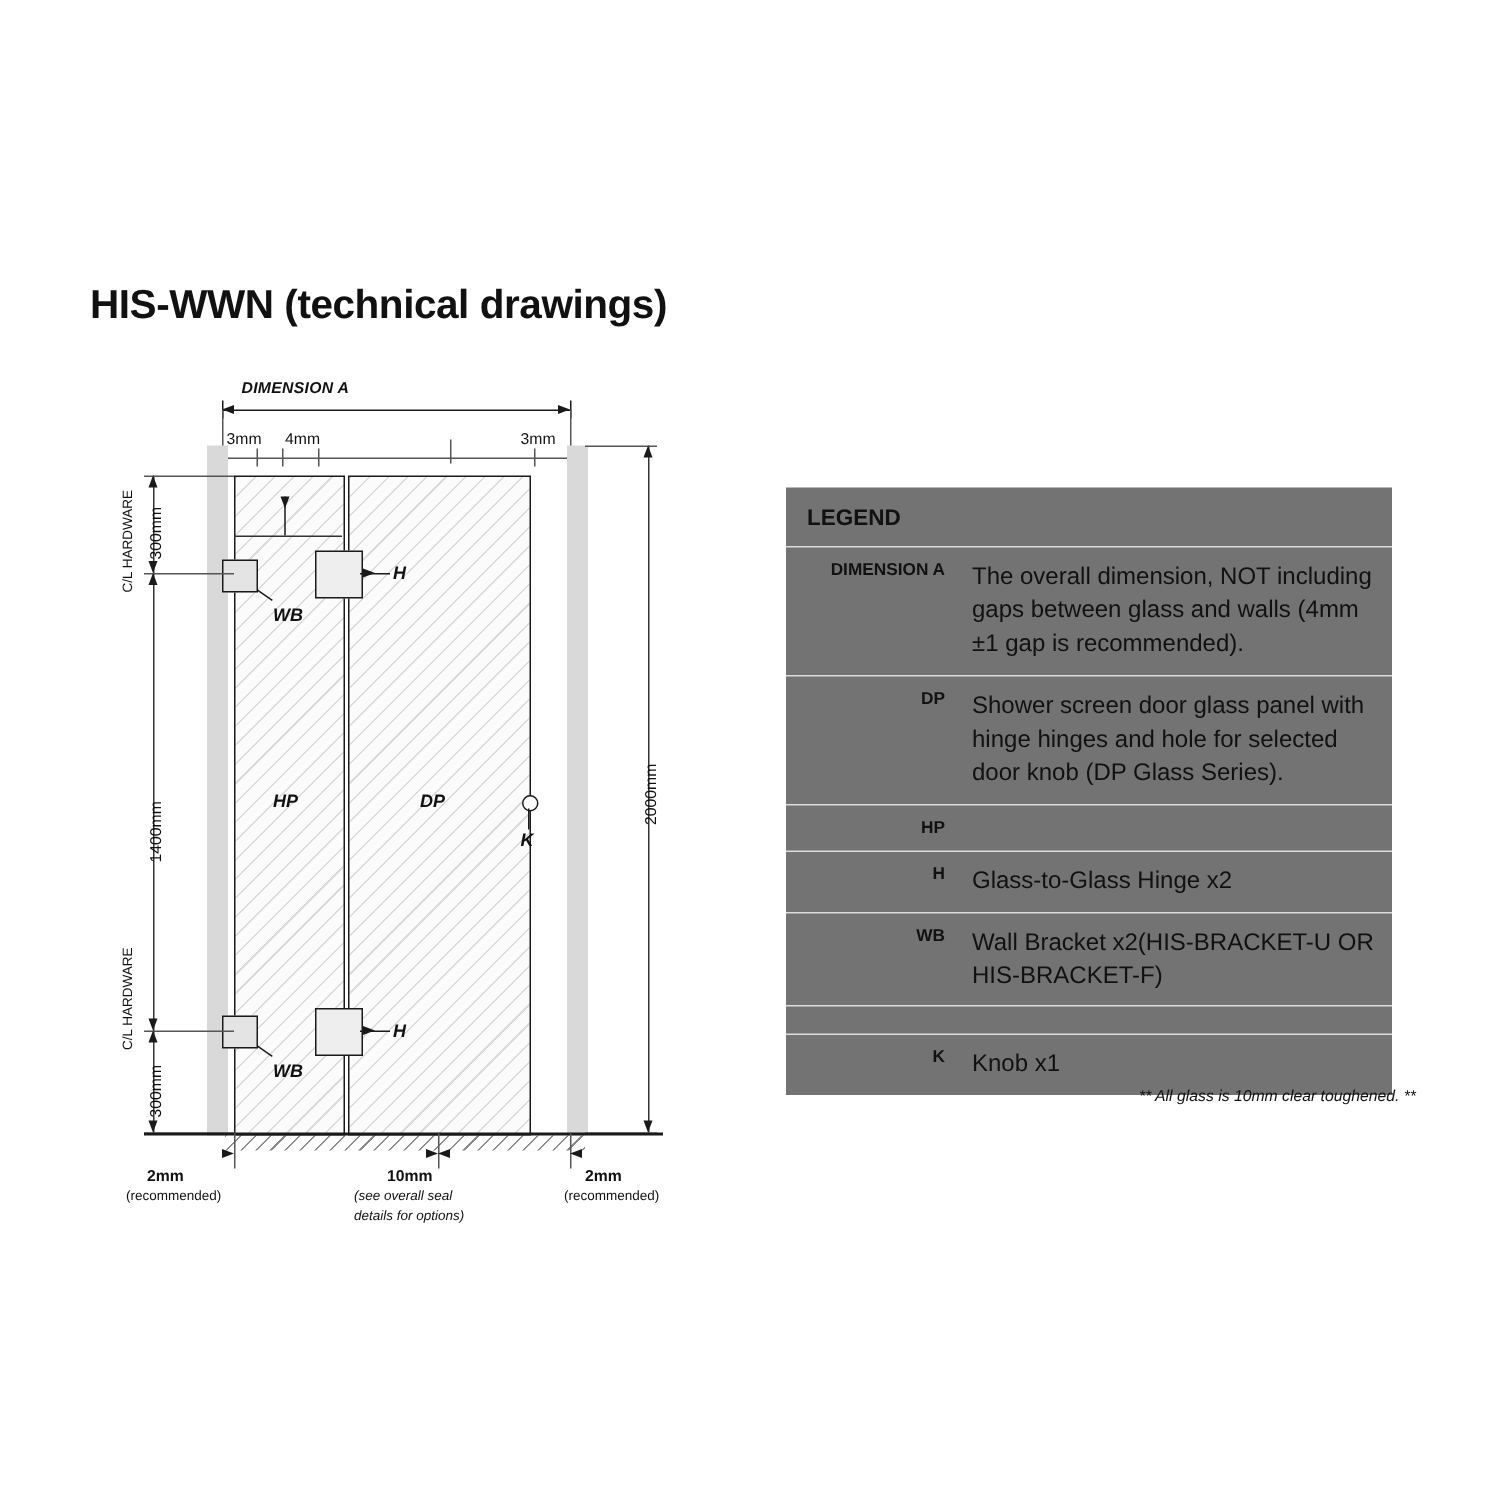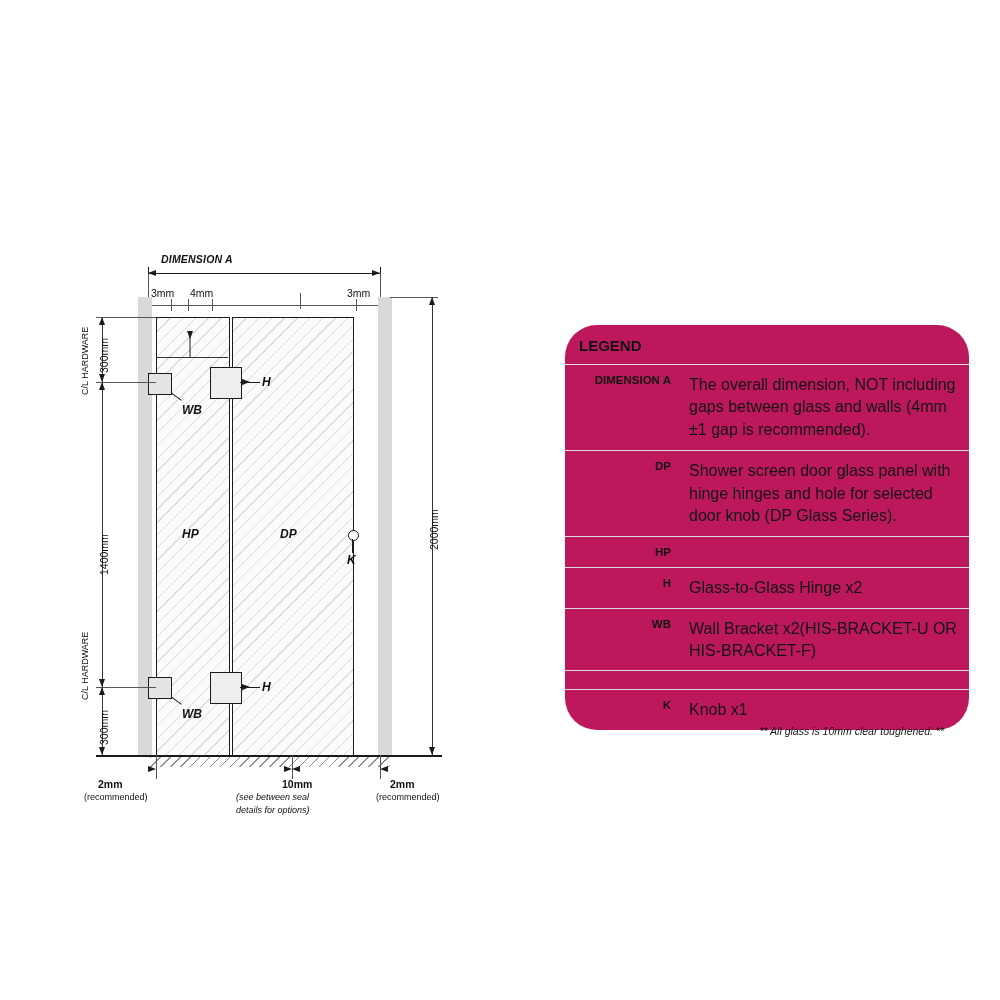--- a/index.html
+++ b/index.html
@@ -59,23 +59,22 @@
   .floor{
     position:absolute;
     background:repeating-linear-gradient(135deg, rgba(0,0,0,0.45) 0 1px, rgba(0,0,0,0) 1px 7px);
   }
 
   
   .ovl{position:absolute;left:0;top:0;width:460px;height:600px;overflow:visible;}
 
   
   .legend{
-    position:absolute;left:565px;top:325px;width:300px;
-    background:#be185d;
-    border-radius:32px;
+    position:absolute;left:524px;top:325px;width:300px;
+    background:#737373;
   }
   .legend-wide{width:404px;}
   .legend-title{
     font-size:15px;font-weight:bold;padding:12px 14px 10px 14px;color:#111;
   }
   .lrow{display:flex;border-top:1px solid #dcdcdc;}
   .lkey{
     width:100px;flex:0 0 100px;text-align:right;padding:9px 10px 9px 6px;
     font-size:11.5px;font-weight:bold;color:#111;
   }
@@ -83,20 +82,21 @@
     flex:1;padding:9px 10px 9px 8px;font-size:16px;line-height:1.35;color:#111;
   }
   .lrow.tall .lval{line-height:1.4;}
   .spacer{height:18px;border-top:1px solid #dcdcdc;}
 </style>
 </head>
 <body>
 
 <div class="page">
 
+  <div class="title">HIS-WWN (technical drawings)</div>
 
   <div class="drawing">
 
     <div class="lbl lbl-i" style="left:101px;top:8px;font-style:italic;font-weight:bold;letter-spacing:0.2px;">DIMENSION A</div>
     <div class="ln hline" style="left:88px;top:28px;width:232px;"></div>
     <div class="ln vline" style="left:88px;top:22px;height:12px;"></div>
     <div class="ln vline" style="left:320px;top:22px;height:12px;"></div>
 
     <div class="ln vline" style="left:88px;top:28px;height:32px;background:#555;"></div>
     <div class="ln vline" style="left:320px;top:28px;height:32px;background:#555;"></div>
@@ -162,22 +162,22 @@
     <div class="ln hline" style="left:36px;top:510px;width:346px;background:#1a1a1a;height:1.5px;"></div>
     <div class="floor" style="left:90px;top:512px;width:240px;height:10px;"></div>
 
     <div class="ln vline" style="left:96px;top:510px;height:24px;background:#555;"></div>
     <div class="ln vline" style="left:232px;top:510px;height:24px;background:#555;"></div>
     <div class="ln vline" style="left:320px;top:510px;height:24px;background:#555;"></div>
 
     <div class="lbl" style="left:38px;top:533px;font-weight:bold;">2mm</div>
     <div class="lbl" style="left:24px;top:547px;font-size:9px;">(recommended)</div>
 
-    <div class="lbl" style="left:198px;top:533px;font-weight:bold;margin-left:24px;">10mm</div>
-    <div class="lbl" style="left:176px;top:547px;font-size:9px;font-style:italic;">(see between seal</div>
+    <div class="lbl" style="left:198px;top:533px;font-weight:bold;">10mm</div>
+    <div class="lbl" style="left:176px;top:547px;font-size:9px;font-style:italic;">(see overall seal</div>
     <div class="lbl" style="left:176px;top:560px;font-size:9px;font-style:italic;">details for options)</div>
 
     <div class="lbl" style="left:330px;top:533px;font-weight:bold;">2mm</div>
     <div class="lbl" style="left:316px;top:547px;font-size:9px;">(recommended)</div>
 
     <svg class="ovl" viewBox="0 0 460 600">
 
       <path d="M88,28 l8,-3 v6 z" fill="#1a1a1a"></path>
       <path d="M320,28 l-8,-3 v6 z" fill="#1a1a1a"></path>
 

